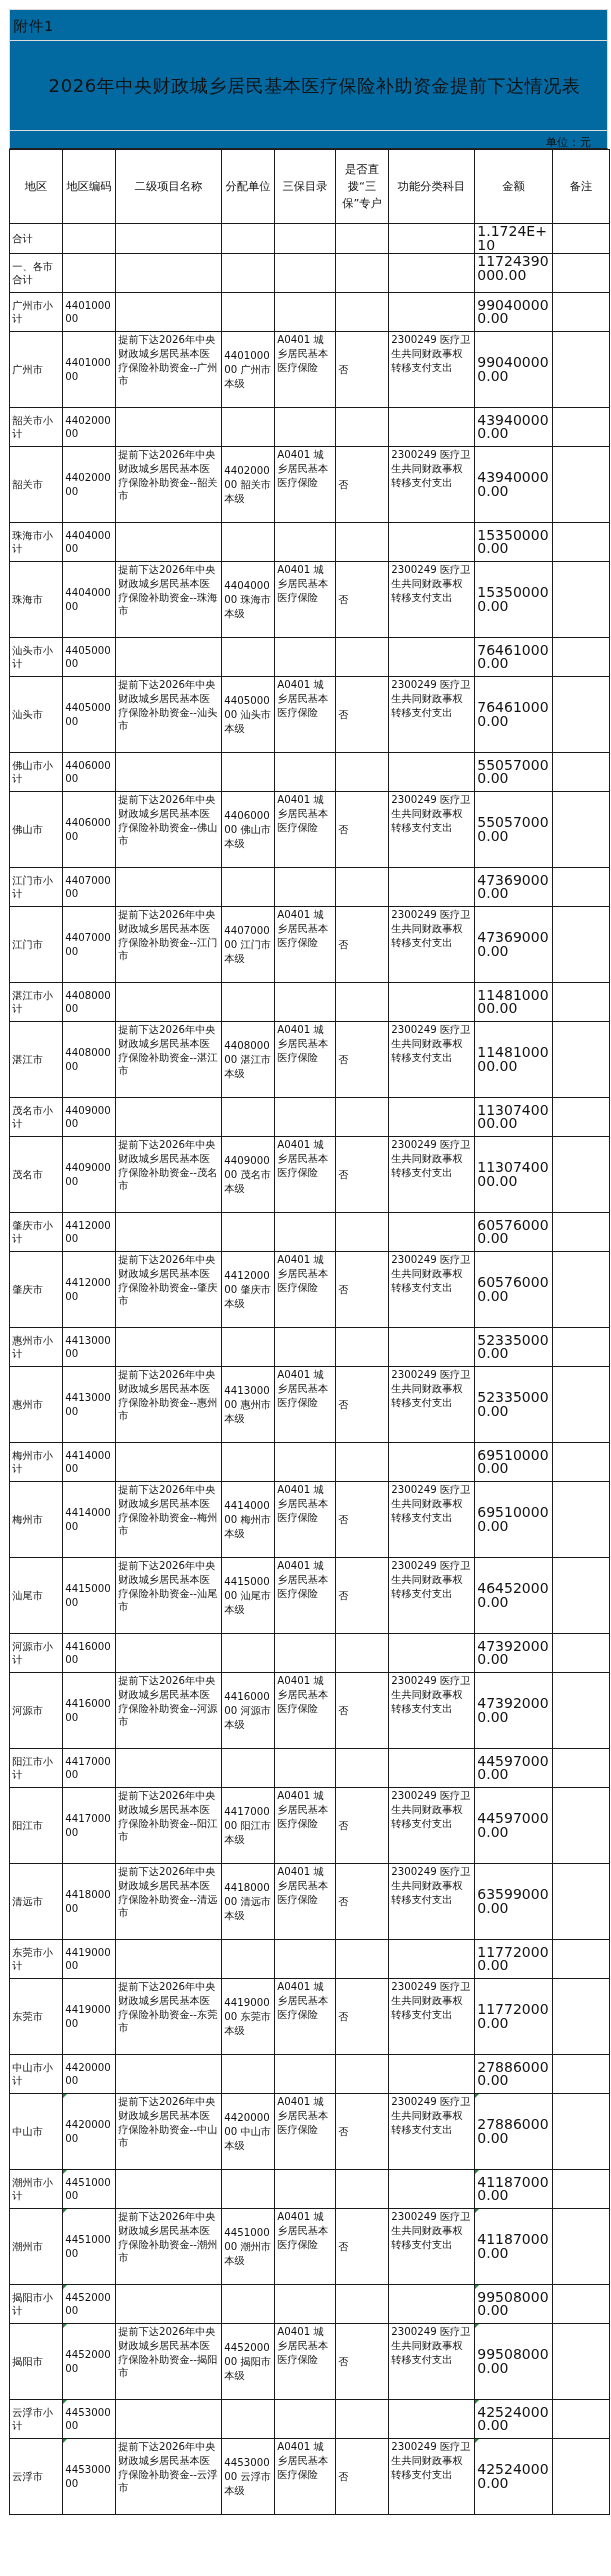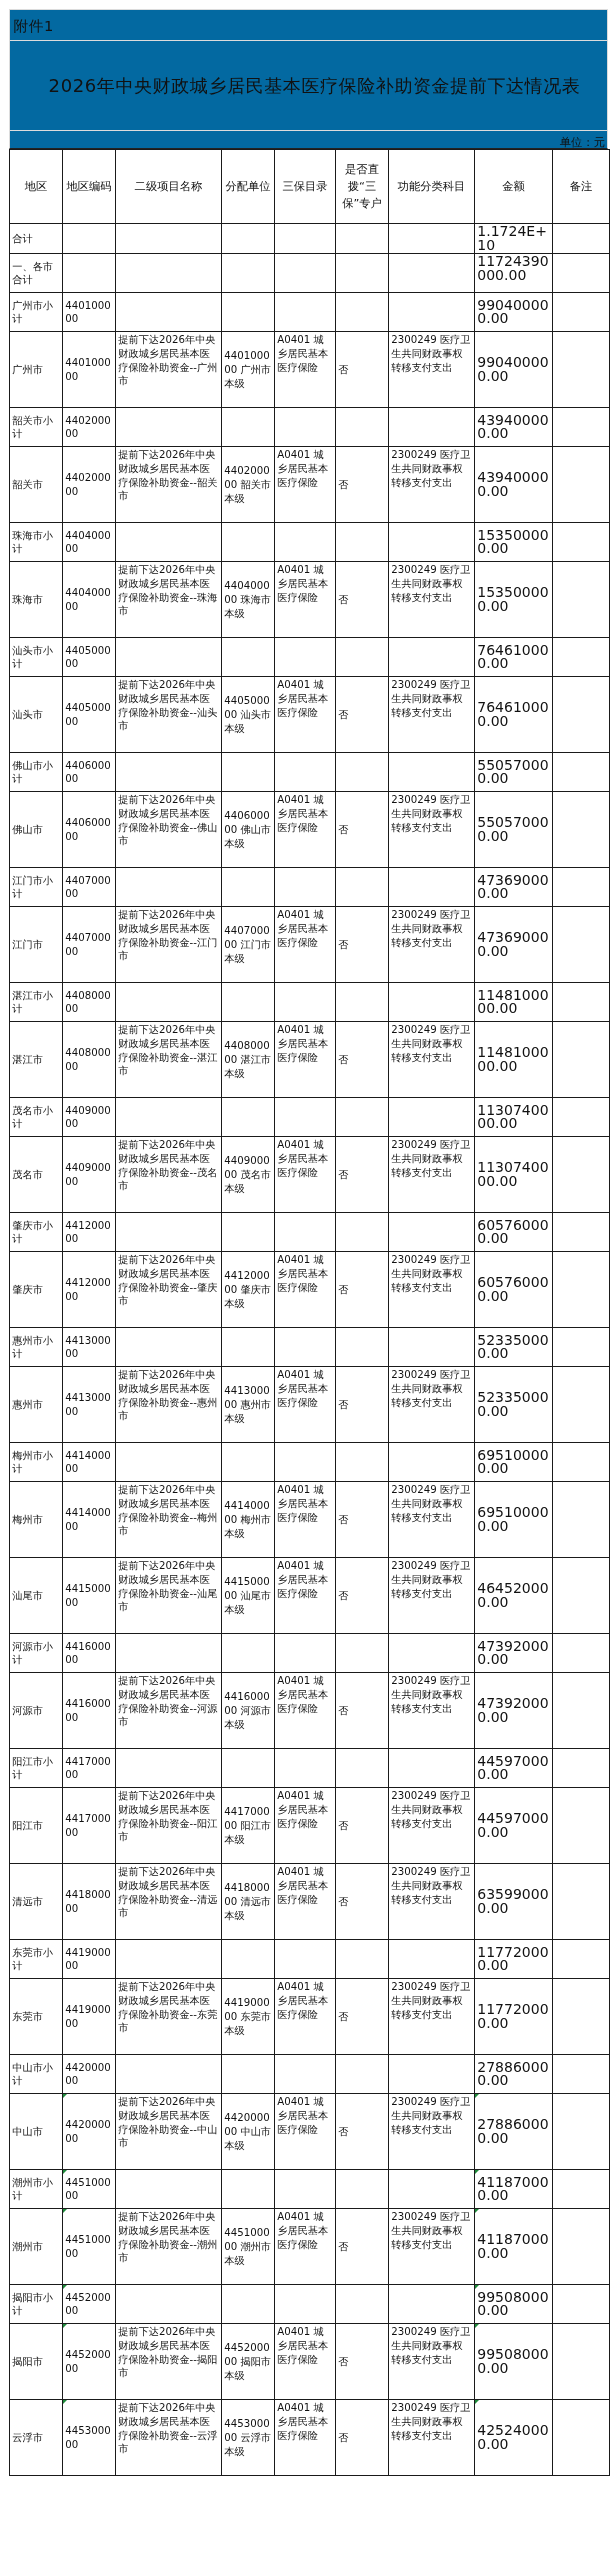--- a/index.html
+++ b/index.html
@@ -2,21 +2,21 @@
 <html style="font-size:9px"><head>
 <meta charset="utf-8">
 <style>
   html, body { margin:0; padding:0; background:#ffffff; }
   body { width:612px; height:2576px; position:relative; overflow:hidden;
          font-family:"DejaVu Sans","Liberation Sans",sans-serif; color:#111; }
   .sheet { position:absolute; left:9px; top:9px; width:599px; }
   .band { border:0.6px solid #dcdcdc; border-bottom:none; box-sizing:border-box; background:#0369a1; }
   .attach { height:31px; font-size:14.7px; line-height:31px; padding-left:3.4px; letter-spacing:0.6px; }
   .title { height:90px; font-size:18px; display:flex; align-items:center; justify-content:center; letter-spacing:0.6px;padding-left:12px; }
-  .unit { height:19px; font-size:11.3px; text-align:right; padding-right:2px; line-height:23px; border-bottom:1.1px solid #222; }
+  .unit { height:19px; font-size:11.3px; text-align:right; padding-right:16px; line-height:23px; border-bottom:1.1px solid #222; }
   table { border-collapse:collapse; table-layout:fixed; width:599px; }
   td, th { border:1.1px solid #1a1a1a; font-size:10.2px; line-height:13.6px; padding:1.1px 2.3px; vertical-align:middle;
            word-break:break-all; overflow:hidden; font-weight:normal; }
   th { text-align:center; font-size:11.3px; line-height:17px;margin-top:43px; }
   td.amt { font-family:"DejaVu Sans","Liberation Sans",sans-serif; font-size:14px; }
   td.top { vertical-align:top; }
   tr.head { height:74px; }
   tr.total { height:16.4px; }
   tr.alltotal { height:39px;margin-top:12px; }
   tr.sub { height:39px; }
@@ -490,20 +490,31 @@
     <td class="flag">445200000</td>
     <td class="top">提前下达2026年中央财政城乡居民基本医疗保险补助资金--揭阳市</td>
     <td>445200000 揭阳市本级</td>
     <td class="top">A0401 城乡居民基本医疗保险</td>
     <td>否</td>
     <td class="top">2300249 医疗卫生共同财政事权转移支付支出</td>
     <td class="amt flag">995080000.00</td>
     <td></td>
   </tr>
 
+  <tr class="sub">
+    <td>云浮市小计</td>
+    <td class="flag">445300000</td>
+    <td></td>
+          <td></td>
+          <td></td>
+    <td></td>
+          <td></td>
+    <td class="amt flag">425240000.00</td>
+    <td></td>
+  </tr>
   <tr class="detail">
     <td>云浮市</td>
     <td class="flag">445300000</td>
     <td class="top">提前下达2026年中央财政城乡居民基本医疗保险补助资金--云浮市</td>
     <td>445300000 云浮市本级</td>
     <td class="top">A0401 城乡居民基本医疗保险</td>
     <td>否</td>
     <td class="top">2300249 医疗卫生共同财政事权转移支付支出</td>
     <td class="amt flag">425240000.00</td>
     <td></td>

